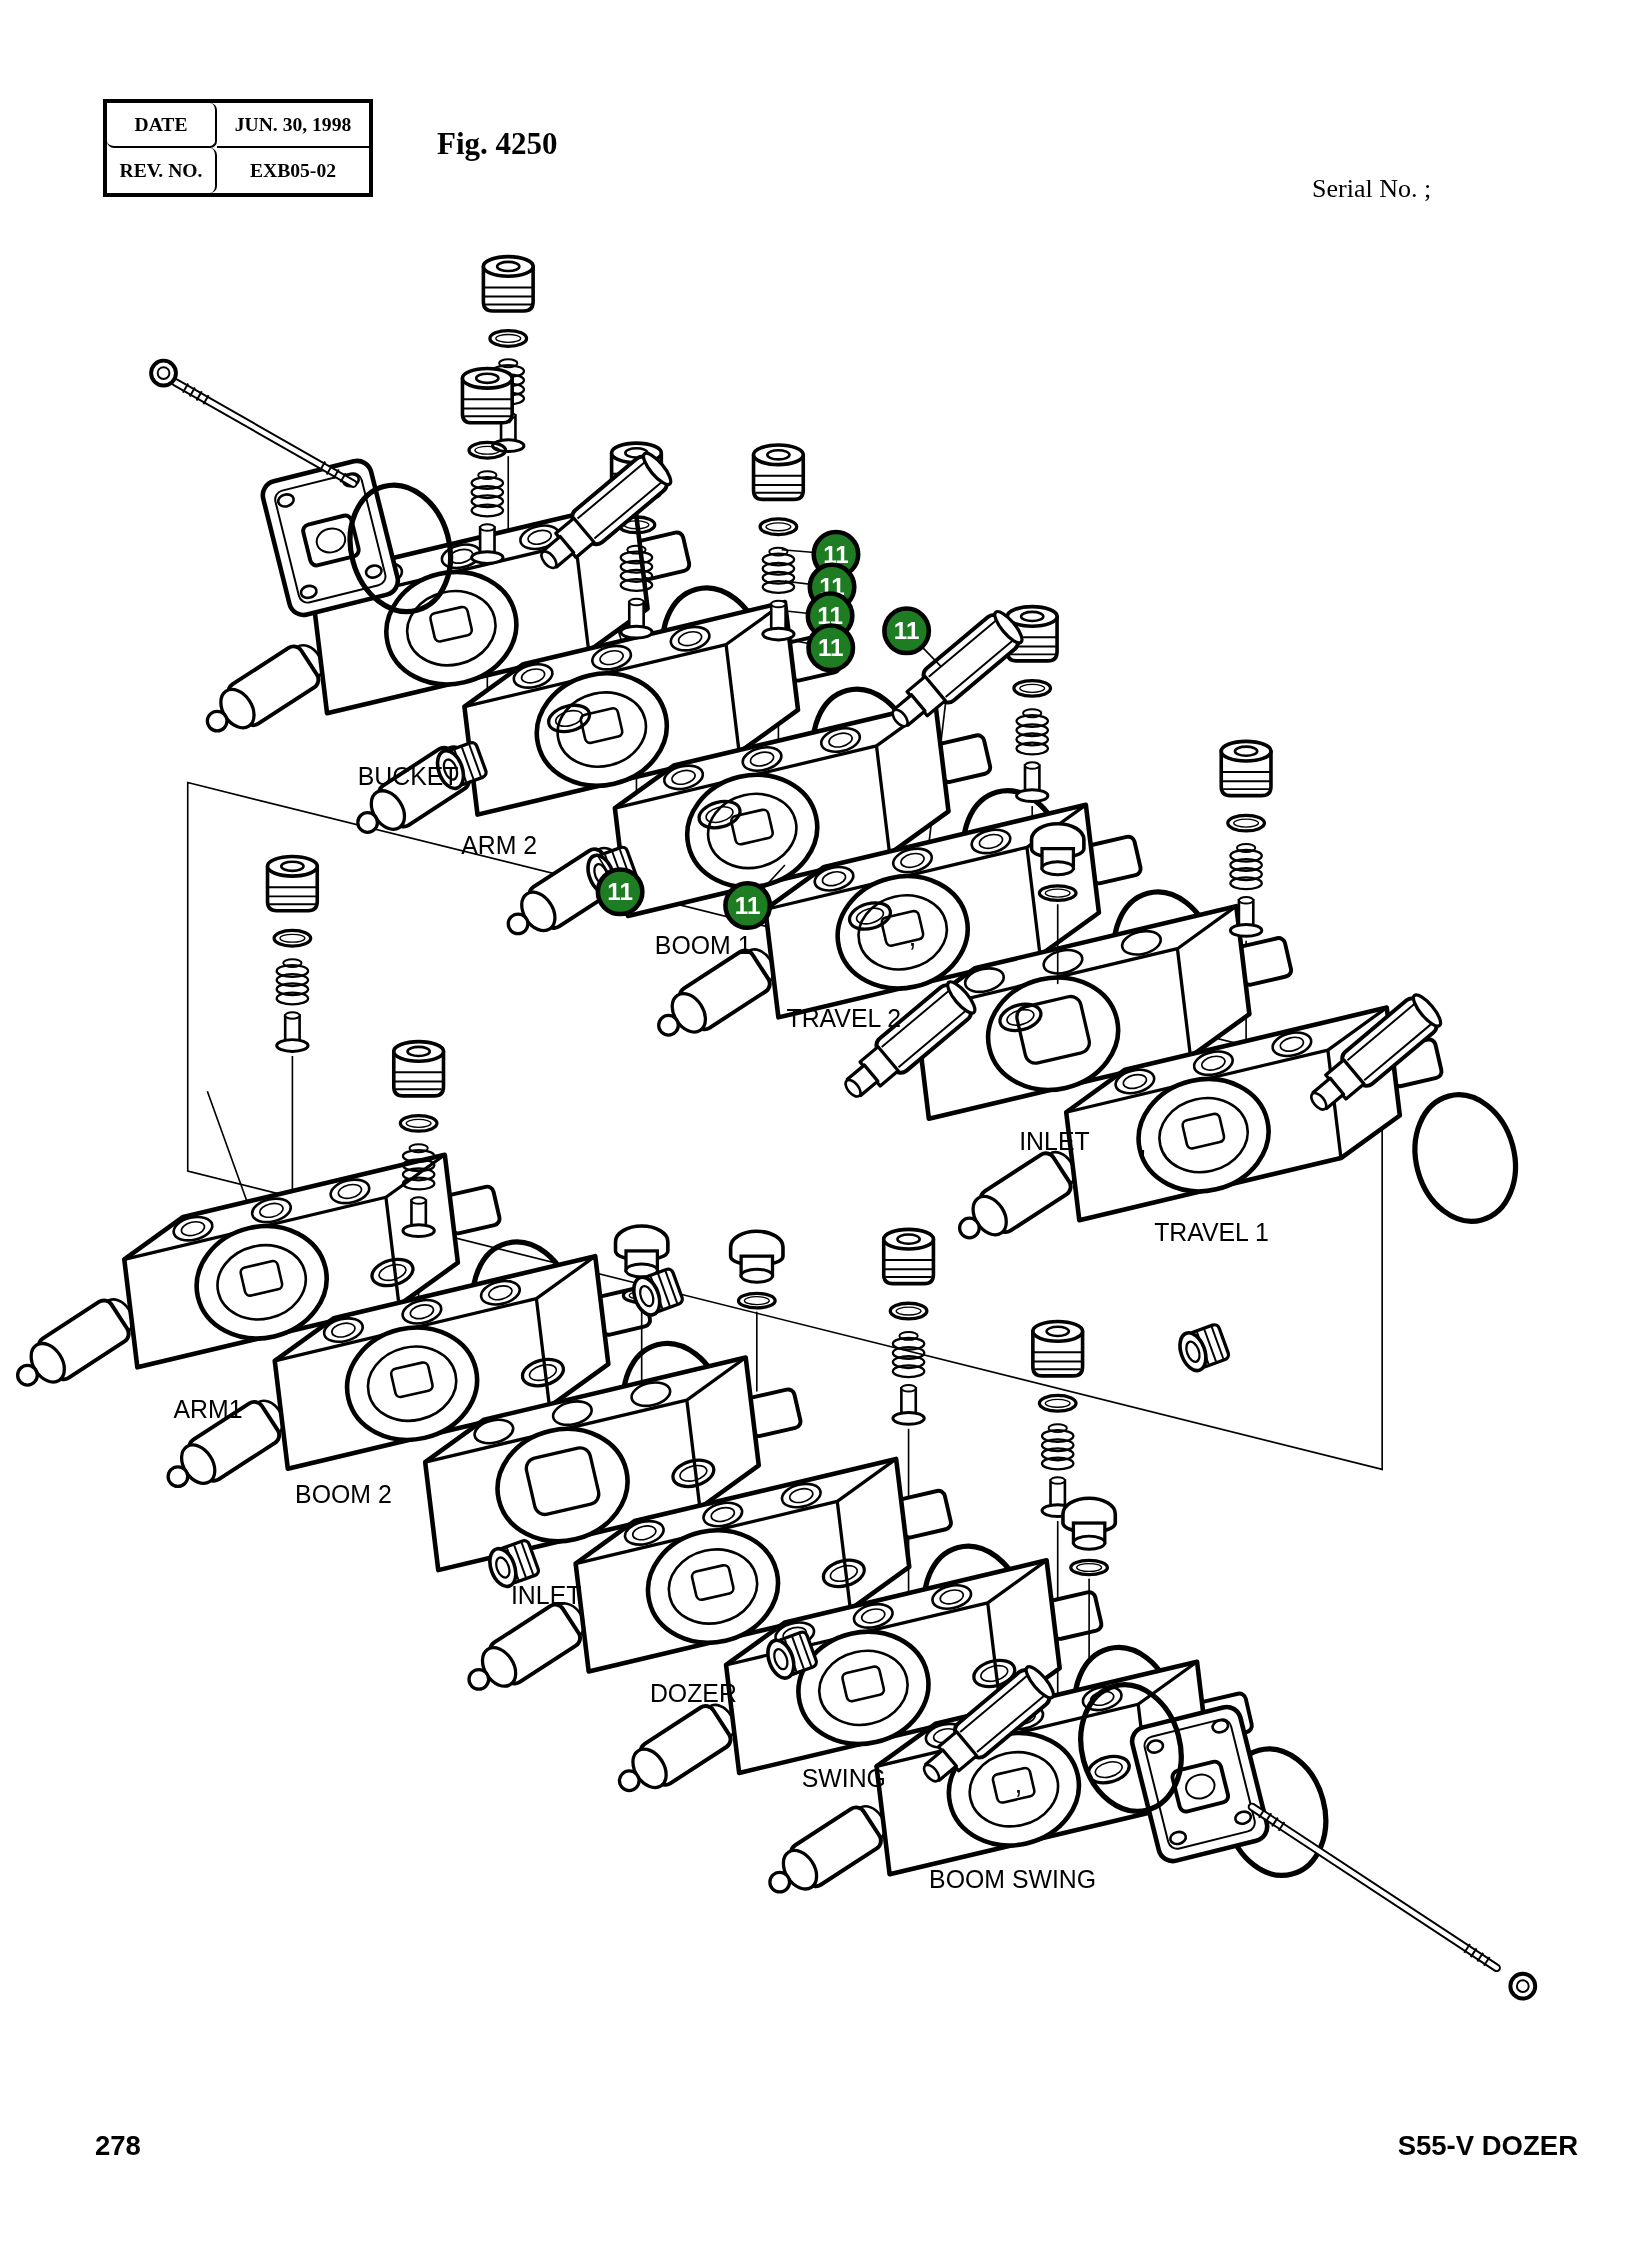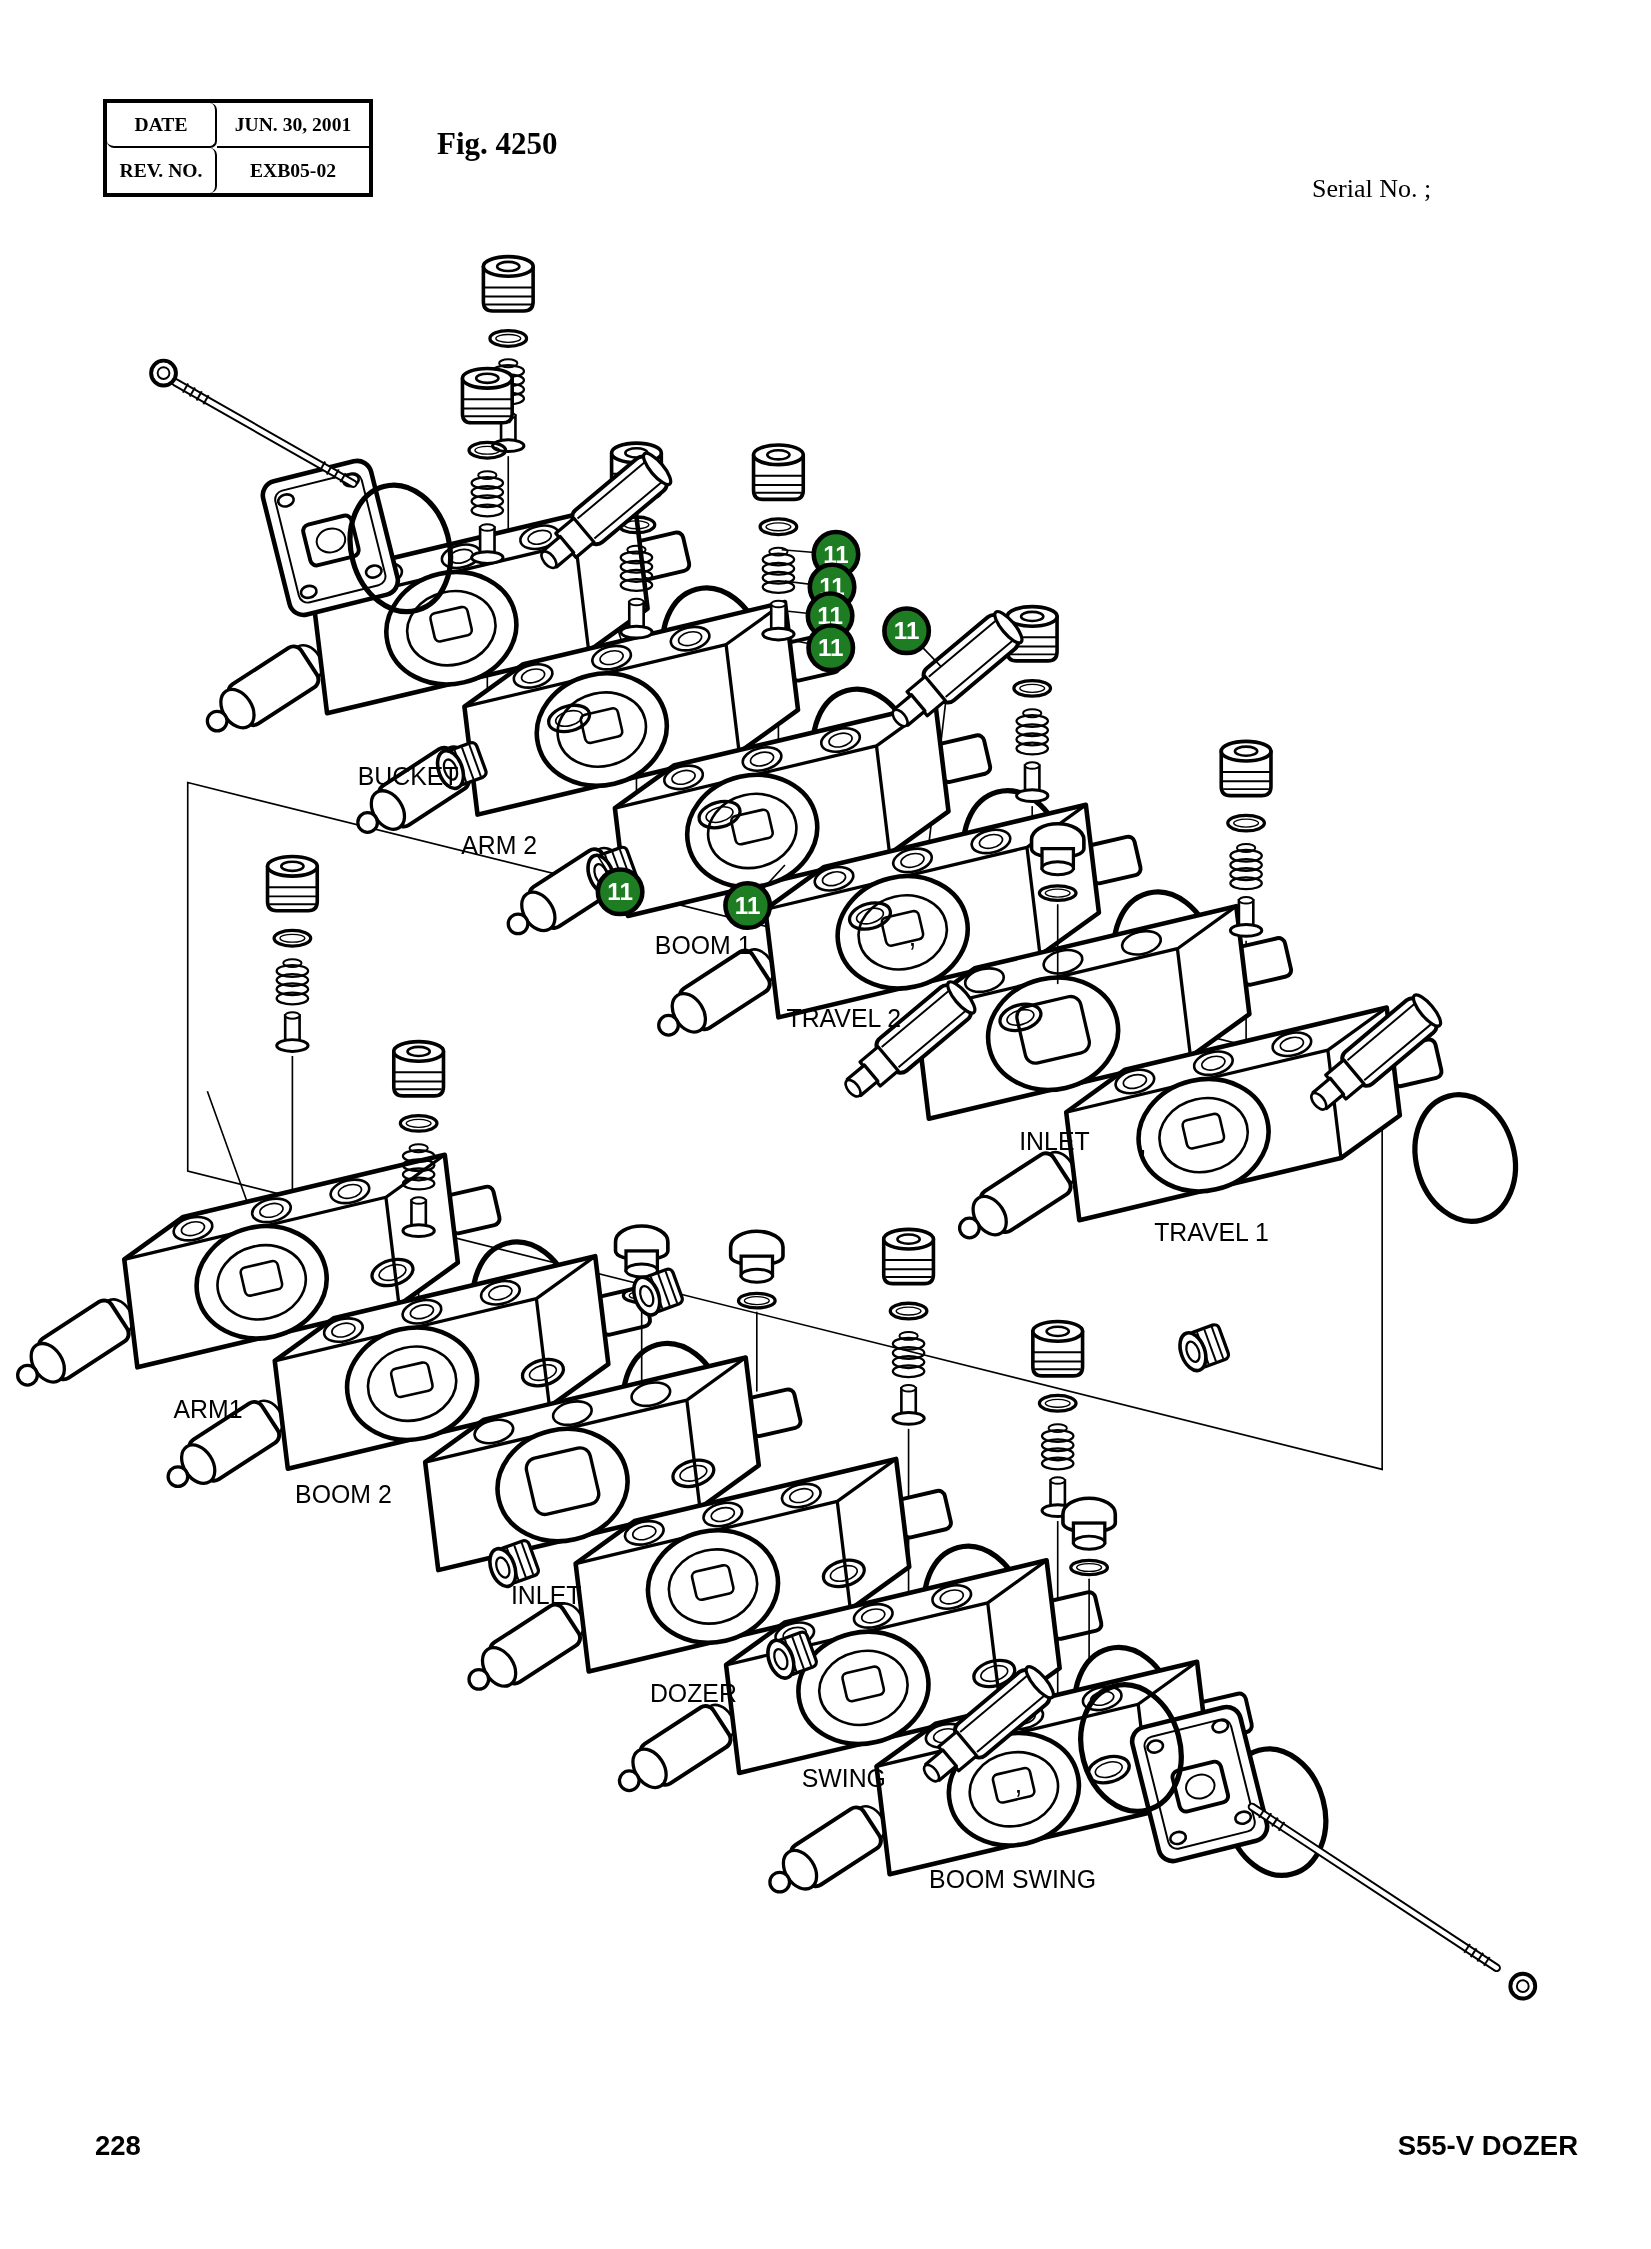--- a/index.html
+++ b/index.html
@@ -42,33 +42,33 @@
   text.callout-num{
     font-family:"Liberation Sans",sans-serif;font-size:37px;font-weight:bold;
   }
   text.stray{font-family:"Liberation Sans",sans-serif;font-size:44px;fill:#000;}
 </style>
 </head>
 <body>
 
 <div class="hdr-table">
   <div class="hdr-cell c0 r0">DATE</div>
-  <div class="hdr-cell r0">JUN. 30, 2001</div>
+  <div class="hdr-cell r0">JUN. 30, 1998</div>
   <div class="hdr-cell c0">REV. NO.</div>
   <div class="hdr-cell">EXB05-02</div>
 </div>
 
 <div class="fig-label">Fig. 4250</div>
 
 <div class="fig-title">
 </div>
 
 <div class="serial">Serial No. ;</div>
 
-<div class="pg-num">228</div>
+<div class="pg-num">278</div>
 <div class="model">S55-V DOZER</div>
 
 <svg id="diagram" width="1651" height="2250" viewBox="0 0 2524 3439" xmlns="http://www.w3.org/2000/svg">
   <defs>
 
     <g id="sym-valve" stroke="#000" fill="#fff" stroke-linejoin="round" stroke-linecap="round">
       <ellipse cx="-290" cy="62" rx="20" ry="28" stroke-width="4" transform="rotate(-33 -290 62)"></ellipse>
       <rect x="-407" y="62" width="130" height="72" rx="14" stroke-width="6" transform="rotate(-33 -342 98)"></rect>
       <ellipse cx="-397" cy="133" rx="22" ry="32" stroke-width="5" transform="rotate(-33 -397 133)"></ellipse>
       <circle cx="-428" cy="152" r="15" stroke-width="5"></circle>

